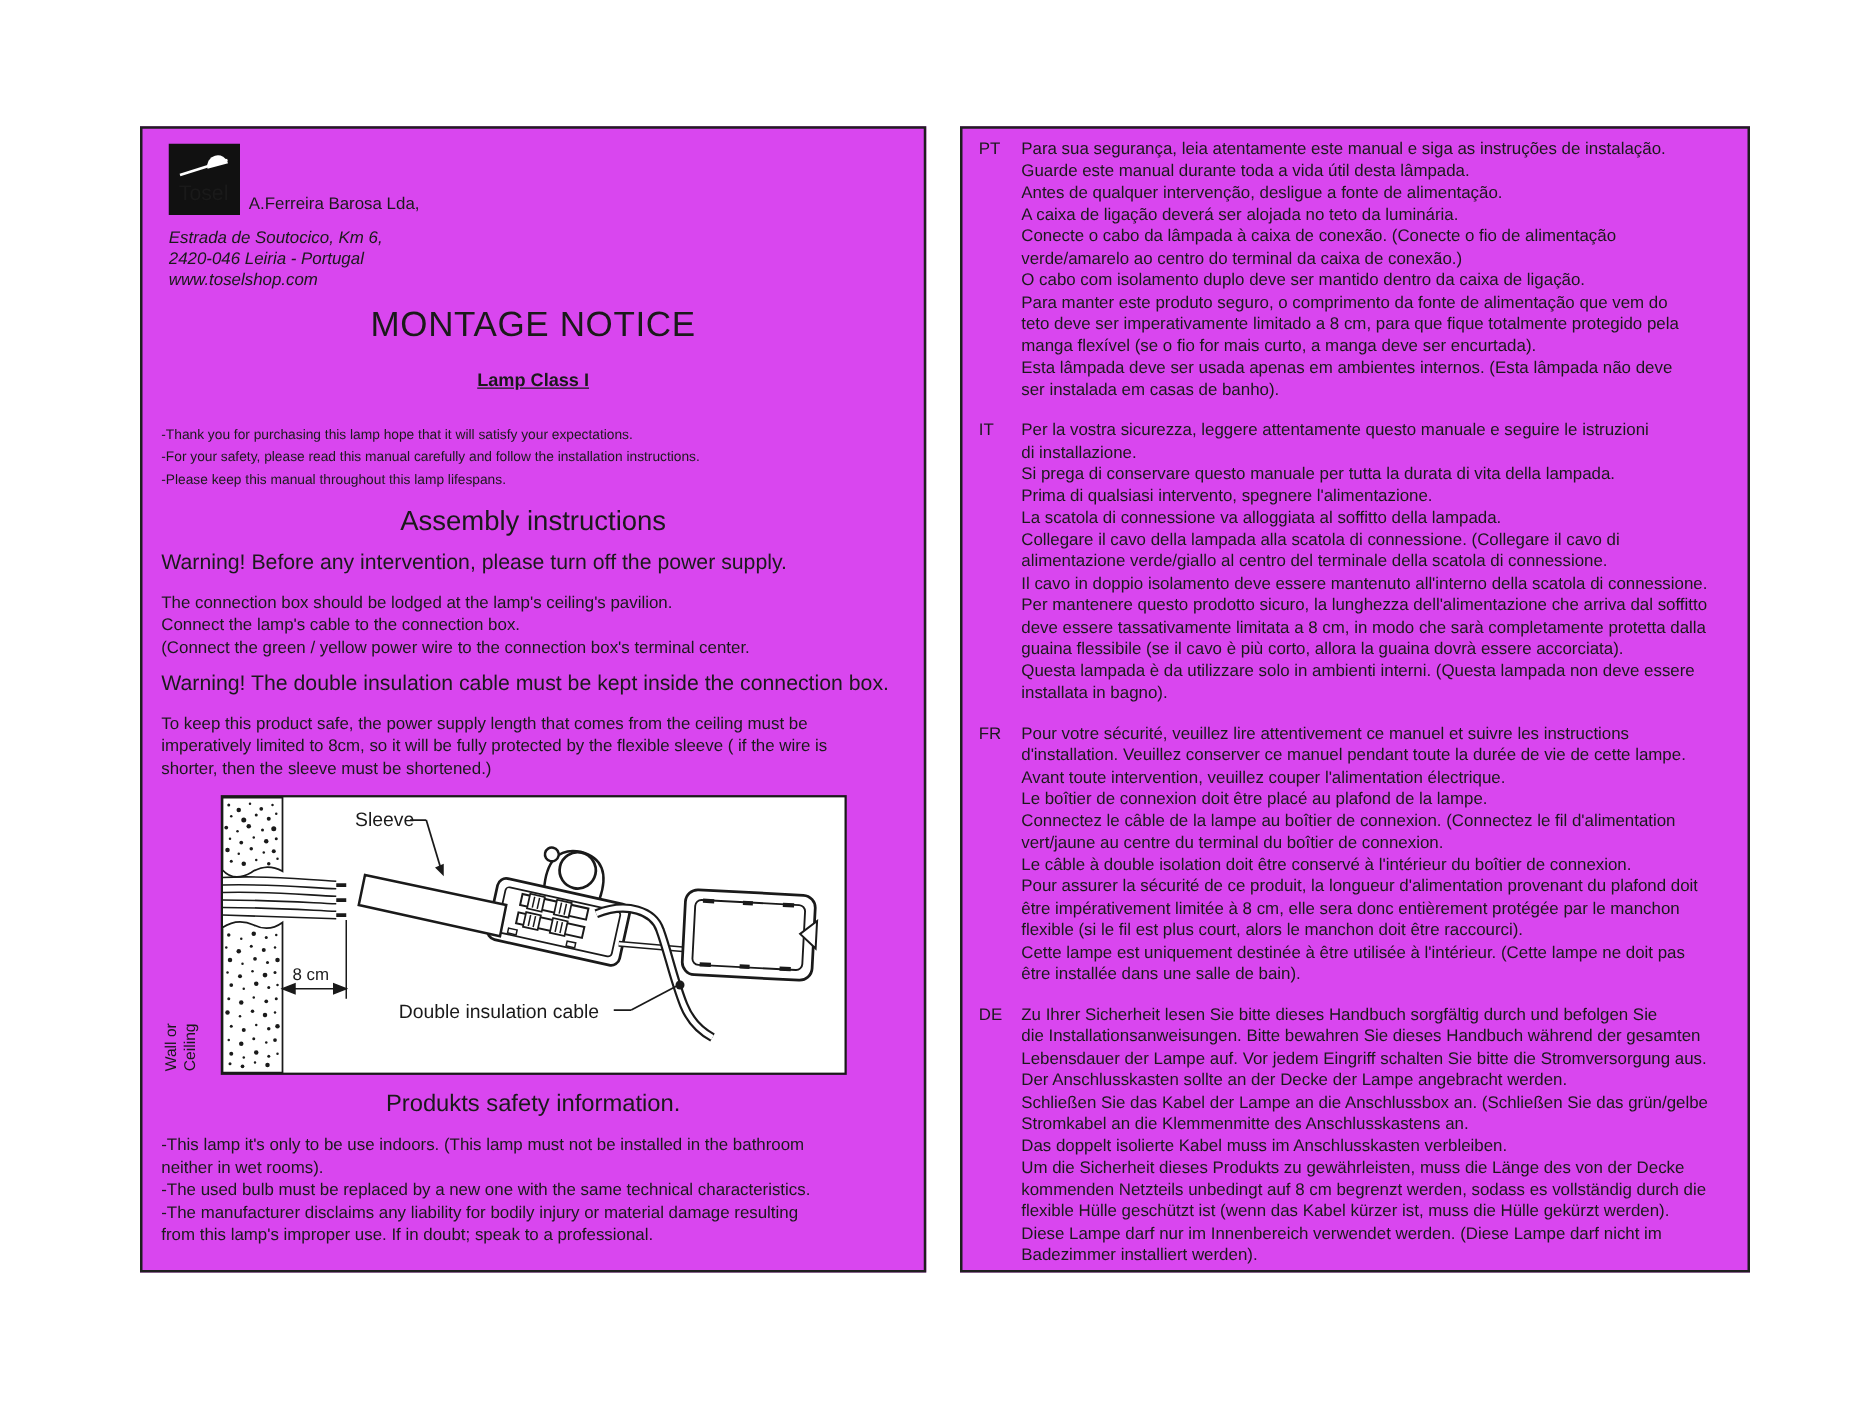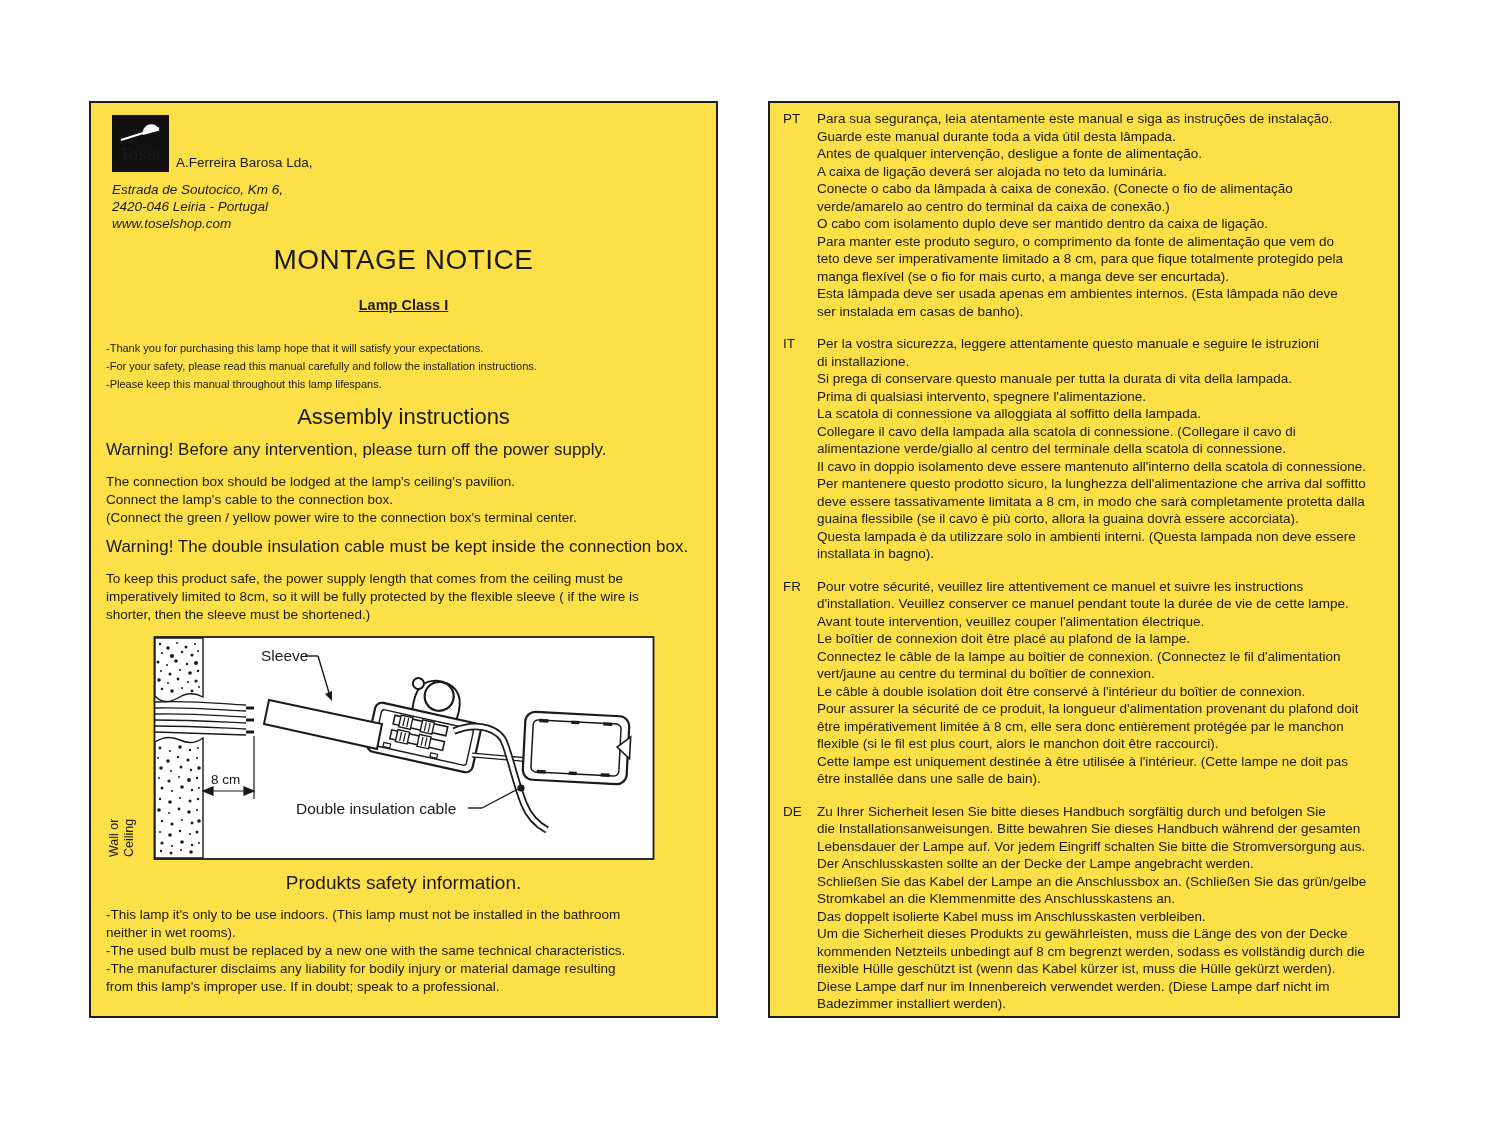--- a/index.html
+++ b/index.html
@@ -1,19 +1,19 @@
 <!DOCTYPE html>
 <html><head>
 <meta charset="utf-8">
 <style>
   html,body{margin:0;padding:0;background:#ffffff;}
   .page{position:relative;width:1500px;height:1125px;background:#ffffff;
         font-family:"Liberation Sans",sans-serif;color:#1a1a1a;overflow:hidden;}
-  .panel{position:absolute;top:101px;height:917px;border:2px solid #1f1f1f;background:#fde047;box-sizing:border-box;}
-  .panel-left{left:89px;width:629px;padding:8px 13px;}
+  .panel{position:absolute;top:101px;height:917px;border:2px solid #1f1f1f;background:#d946ef;box-sizing:border-box;}
+  .panel-left{left:112px;width:629px;padding:8px 13px;}
   .panel-right{left:768px;width:632px;padding:7px 13px;}
   .pre{white-space:pre;overflow:hidden;}
   
   .lp-header{position:relative;height:64px;}
   .logo{position:absolute;left:8px;top:4px;width:57px;height:57px;background:#111;}
   .company-line1{position:absolute;left:72px;top:44px;font-size:13.5px;}
   .company-rest{margin:6px 0 0 8px;font-size:13.5px;line-height:17px;font-style:italic;}
   .doc-title{margin-top:12px;text-align:center;font-size:28px;letter-spacing:.5px;}
   .doc-subtitle{margin-top:21px;text-align:center;font-size:14.5px;font-weight:bold;text-decoration:underline;}
   .intro{margin:26px 0 0 2px;font-size:11px;line-height:18px;}

